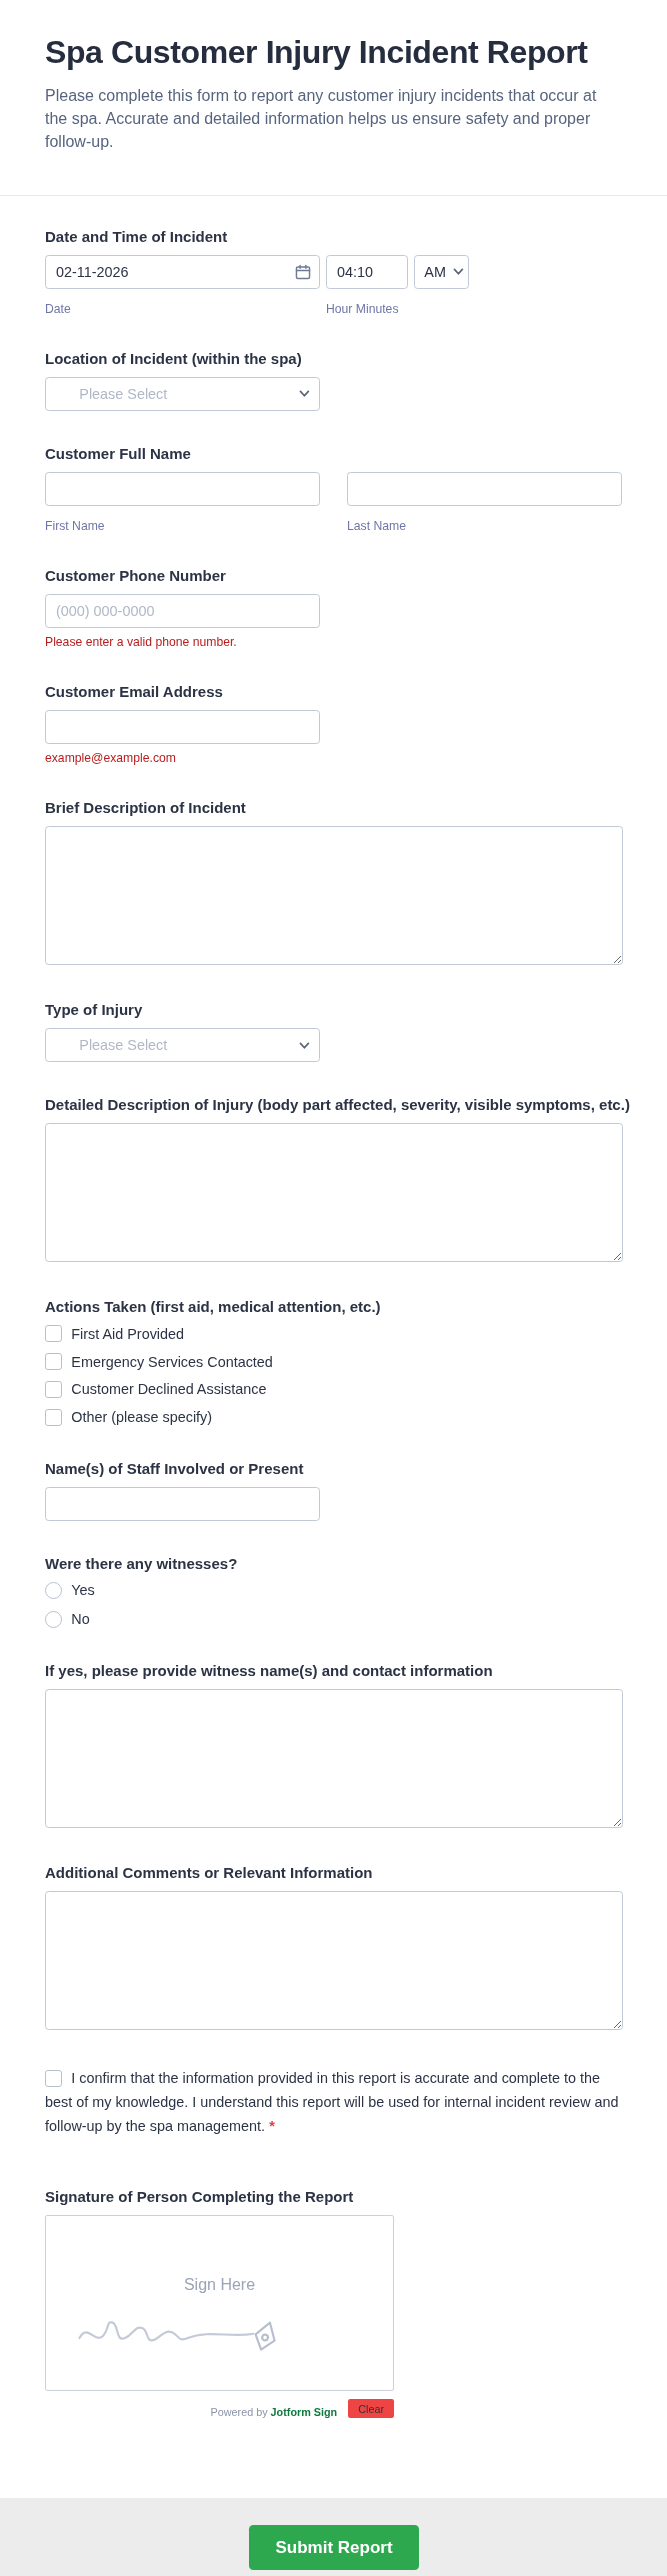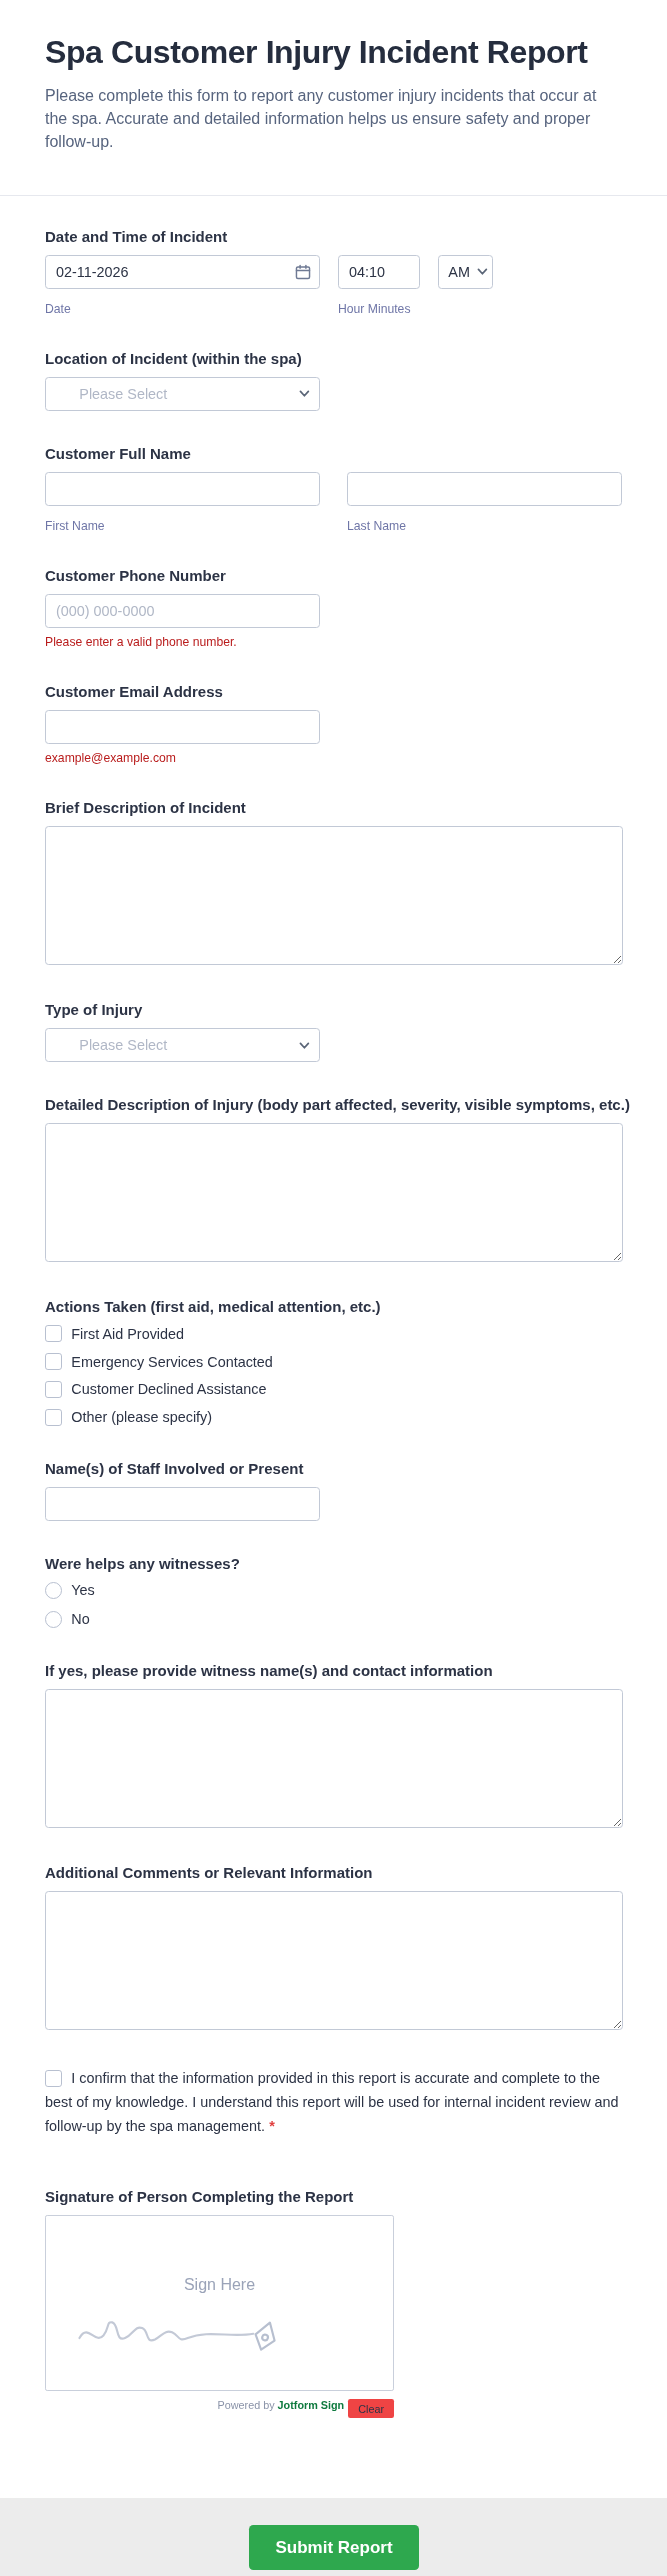--- a/index.html
+++ b/index.html
@@ -64,21 +64,21 @@
     border-radius: 3.6px;
     padding: 8.6px 10px;
     font-size: 14.4px;
     color: #2c3345;
     font-family: "Liberation Sans", sans-serif;
     resize: both;
     outline: none;
   }
 
   
-  .datetime-row { display: flex; align-items: flex-start; gap: 18px; }
+  .datetime-row { display: flex; align-items: flex-start; gap: 6px; }
   .field-col { display: flex; flex-direction: column; }
   .date-wrap { position: relative; width: 275px; }
   .date-wrap .text-input { width: 100%; padding-right: 33px; }
   .cal-icon { position: absolute; right: 9.3px; top: 9.3px; width: 16px; height: 16px; cursor: pointer; }
   .time-input { width: 82px; }
 
   .fake-select {
     height: 34px;
     border: 0.7px solid #c2c9d6;
     border-radius: 3.6px;
@@ -123,22 +123,22 @@
     width: 349px; height: 176px;
     border: 0.7px solid #c9cfdb; border-radius: 2.2px;
     position: relative; background: #fff; cursor: crosshair;
   }
   .sign-here {
     position: absolute; top: 60px; left: 0; width: 100%;
     text-align: center; color: #9aa3b8; font-size: 16px;
   }
   .squiggle { position: absolute; left: 27px; top: 85px; width: 258px; height: 57px; }
   .sig-footer {
-    width: 349px; display: flex; justify-content: flex-end; align-items: flex-start;
-    gap: 4px; margin-top: 8px;
+    width: 349px; display: flex; justify-content: flex-end; align-items: flex-end;
+    gap: 11px; margin-top: 8px;
   }
   .powered { font-size: 10.8px; color: #8a93a8; }
   .powered .brand { color: #0e7a3e; font-weight: 700; }
   .clear-btn {
     background: #ef4444; border: none; border-radius: 2.2px;
     padding: 3.6px 10px; font-size: 10.8px; color: #2c3345;
     font-family: "Liberation Sans", sans-serif; cursor: pointer;
   }
 
   
@@ -281,21 +281,21 @@
         <span class="opt-label">Other (please specify)</span>
       </div>
     </div>
 
     <div class="q">
       <div class="q-label">Name(s) of Staff Involved or Present</div>
       <input class="text-input" type="text" style="">
     </div>
 
     <div class="q">
-      <div class="q-label">Were helps any witnesses?</div>
+      <div class="q-label">Were there any witnesses?</div>
       <div class="opt-row radio-row">
         <input type="radio" name="witnesses" class="rbox" style="">
         <span class="opt-label">Yes</span>
       </div>
       <div class="opt-row radio-row">
         <input type="radio" name="witnesses" class="rbox" style="">
         <span class="opt-label">No</span>
       </div>
     </div>
 

